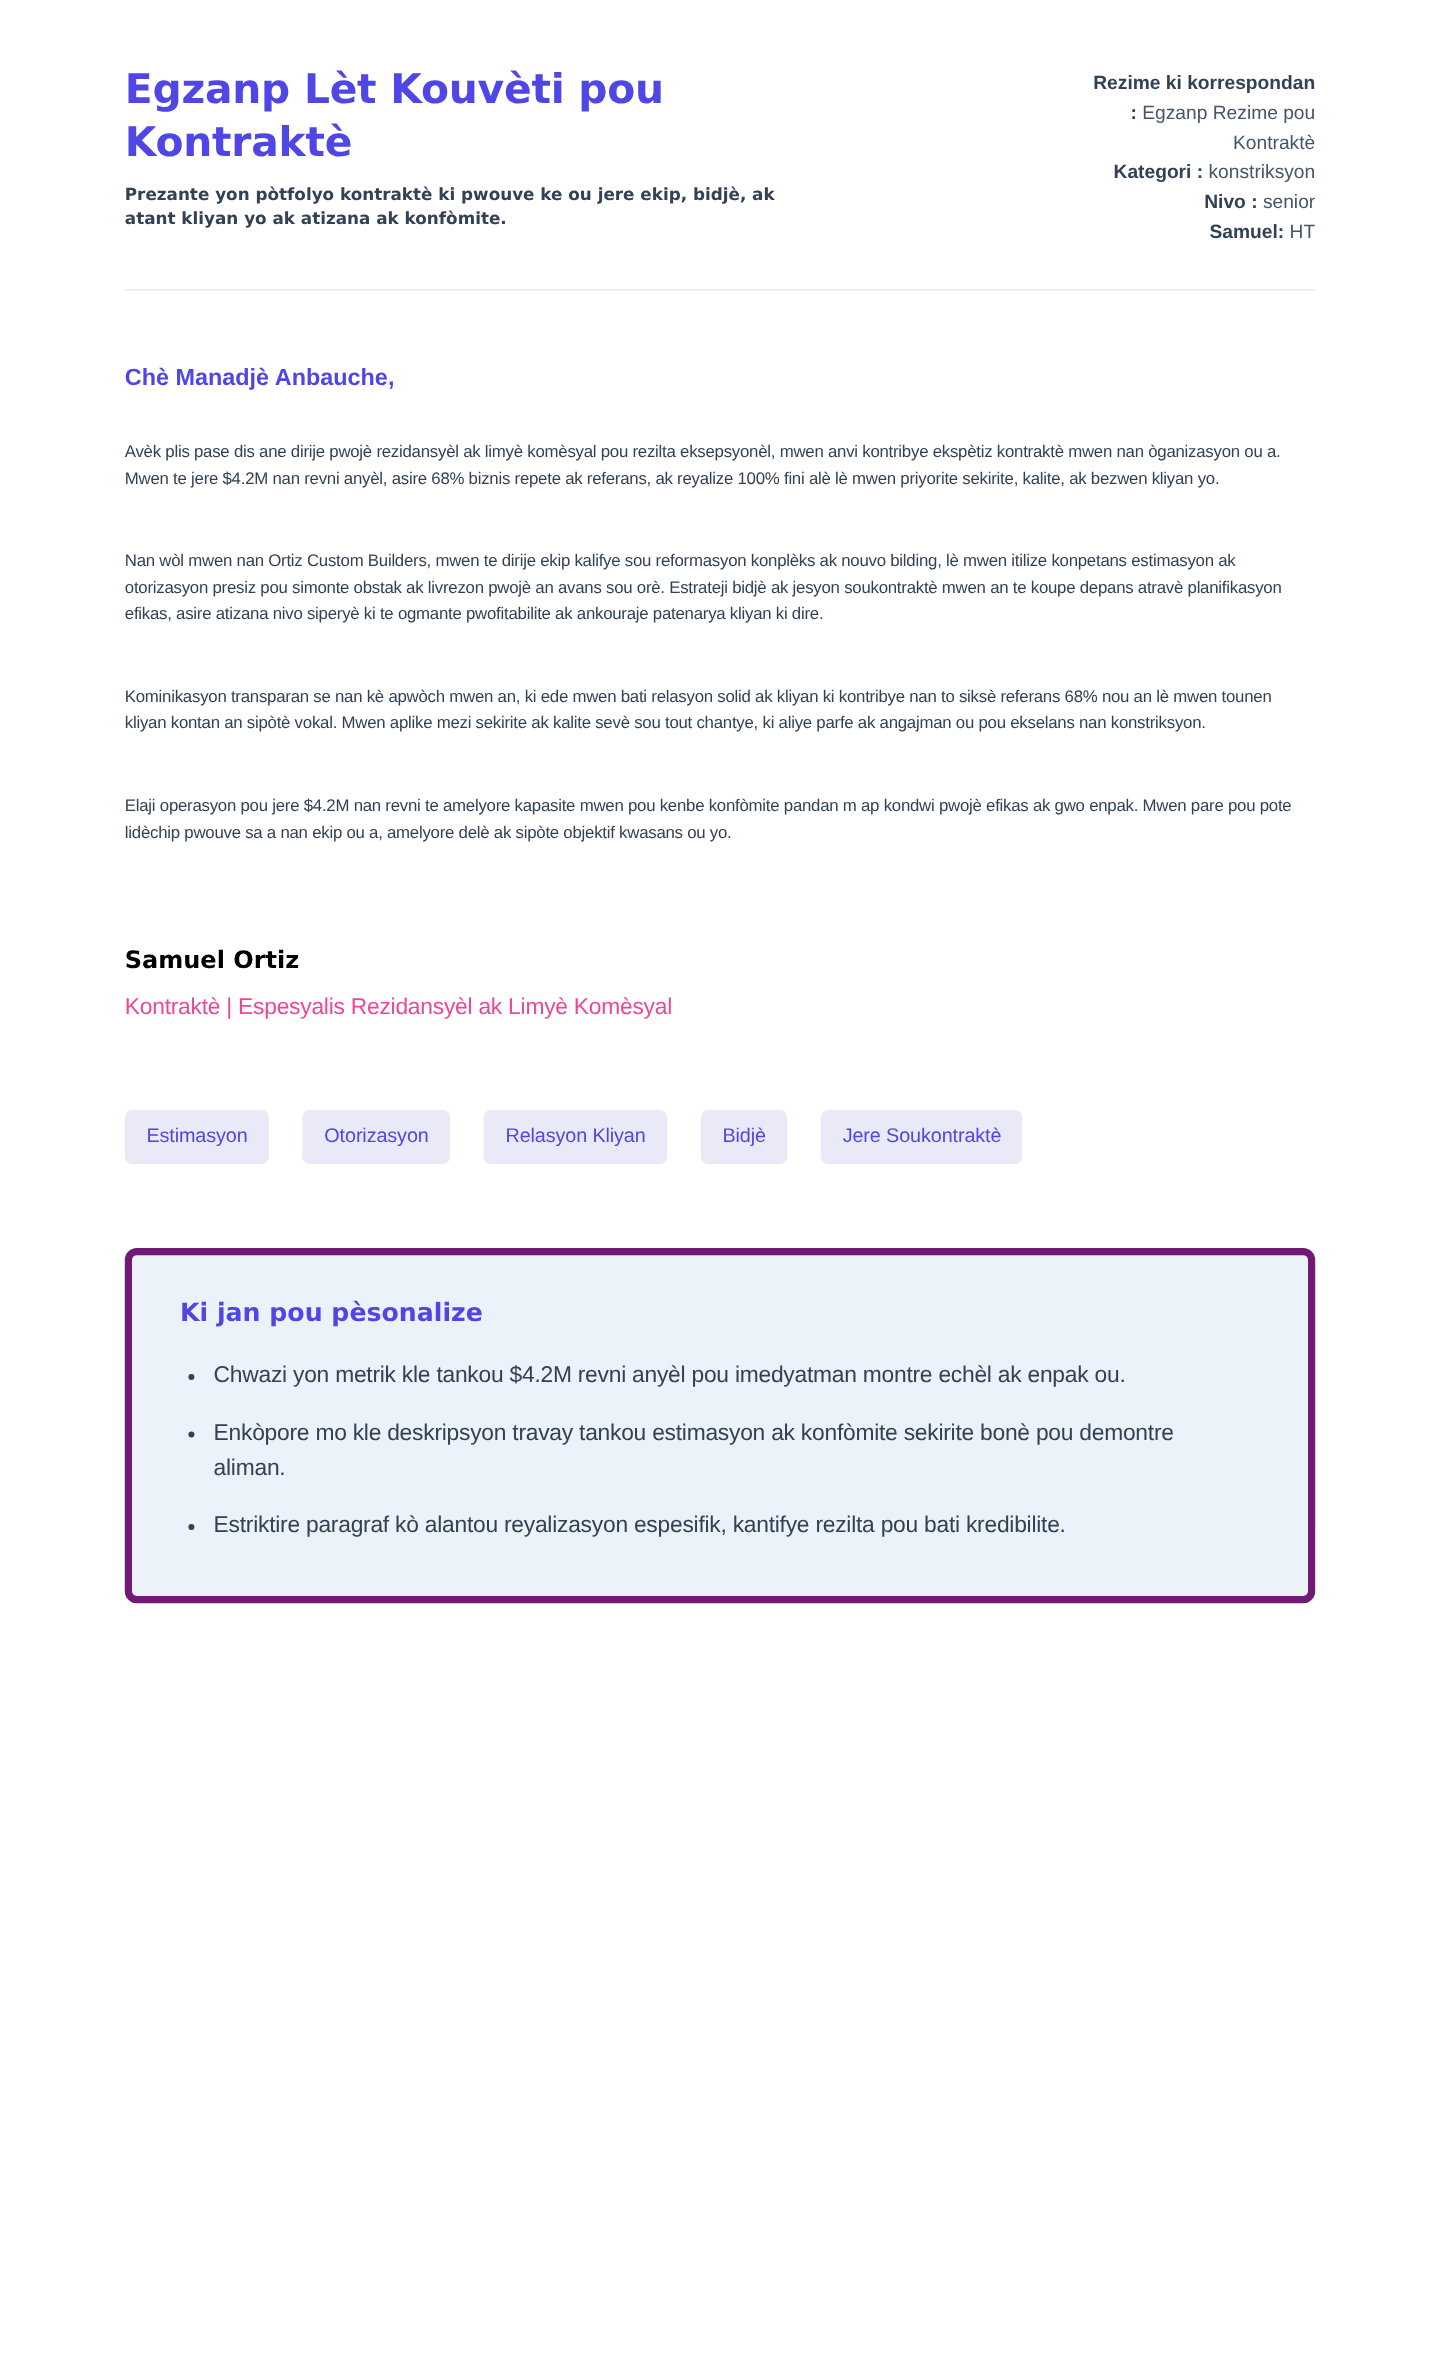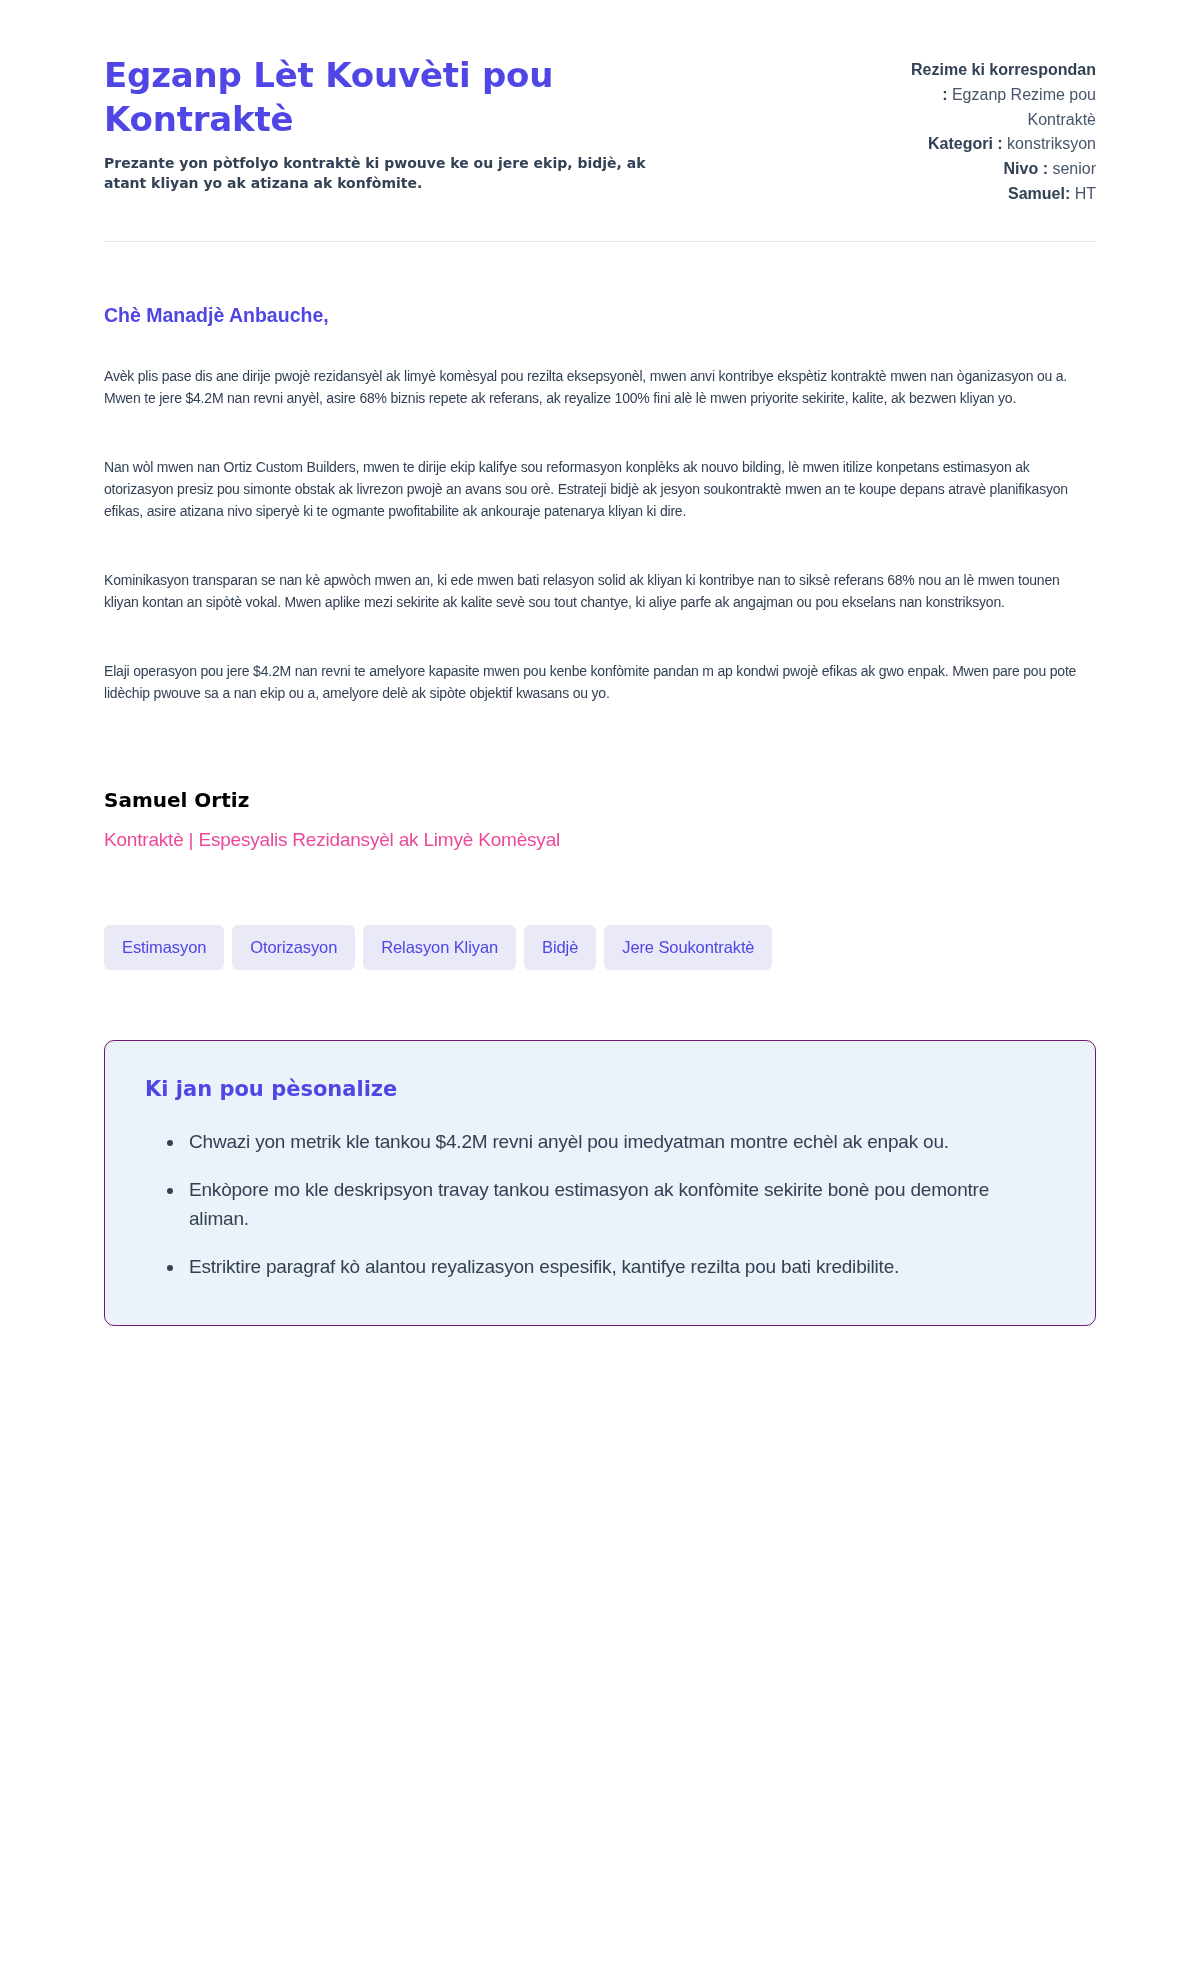--- a/index.html
+++ b/index.html
@@ -95,49 +95,49 @@
     font-size: 19px;
     color: #ec4899;
     letter-spacing: -0.2px;
   }
 
   
   .tags {
     margin-top: 74px;
     display: flex;
     flex-wrap: wrap;
-    gap: 8px;
+    gap: 28px;
   }
   .tag-chip {
     background: #eae9f8;
     color: #4f46e5;
     font-size: 16.5px;
     padding: 13px 18px;
     border-radius: 6px;
     letter-spacing: -0.1px;
     white-space: nowrap;
   }
 
   
   .tips-box {
     margin-top: 70px;
     background: #ebf2fa;
-    border: 1px solid #701a75;
+    border: 6px solid #701a75;
     border-radius: 10px;
     padding: 36px 40px 26px 40px;
   }
   .tips-heading {
     margin: 0 0 26px 0;
     font-size: 21px;
     font-weight: bold;
     color: #4f46e5;
     font-family: "DejaVu Sans", "Liberation Sans", sans-serif;
   }
   .tips-list {
-    margin: 16px;
+    margin: 0;
     padding-left: 24px;
   }
   .tip-item {
     font-size: 19px;
     line-height: 1.55;
     color: #334155;
     letter-spacing: -0.2px;
     margin-bottom: 18px;
     padding-left: 4px;
     max-width: 860px;

